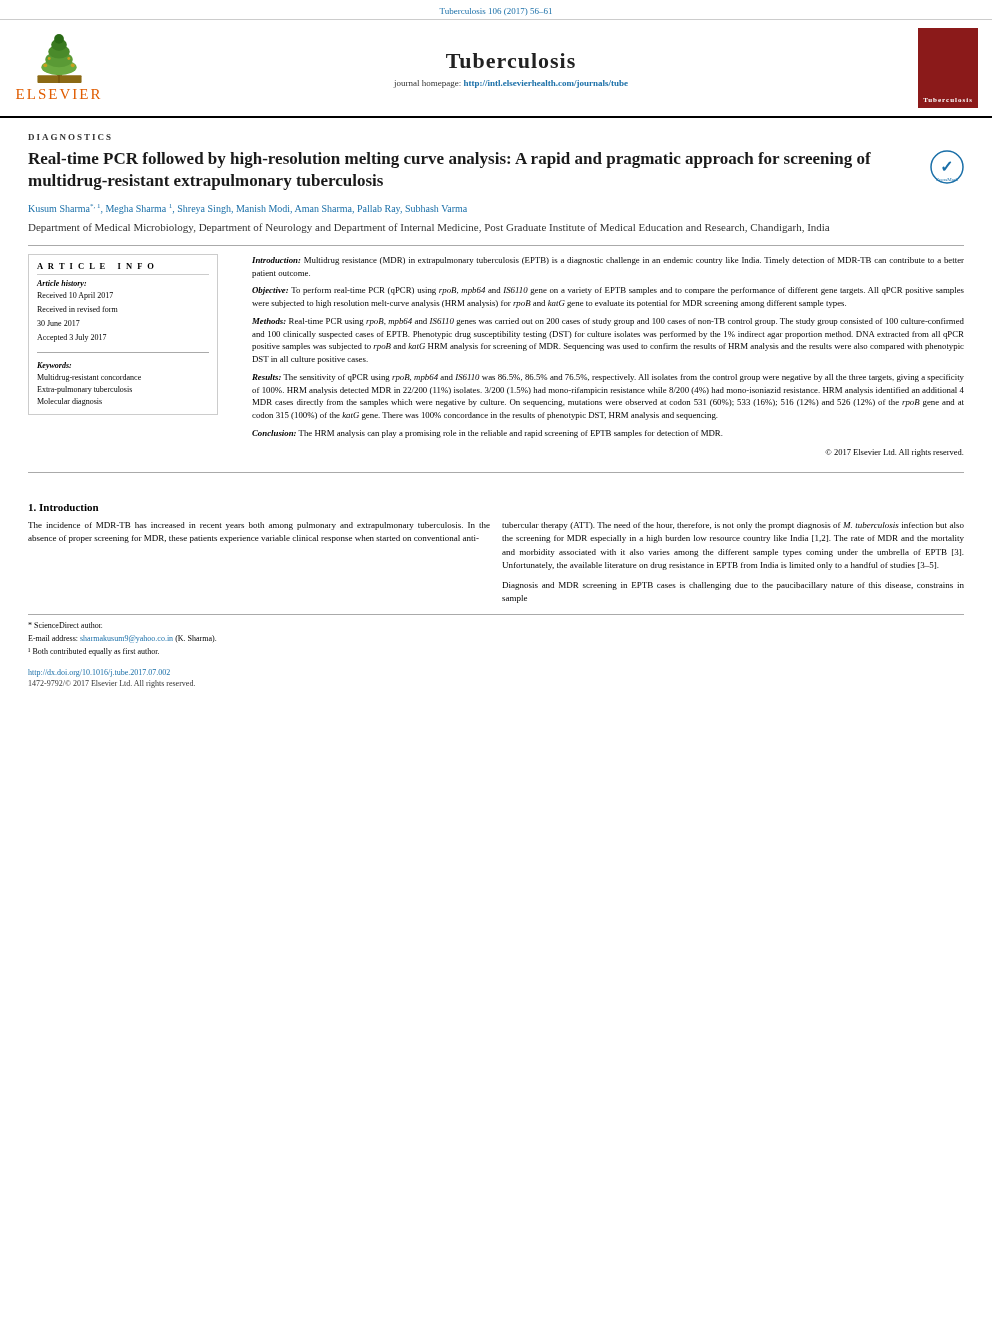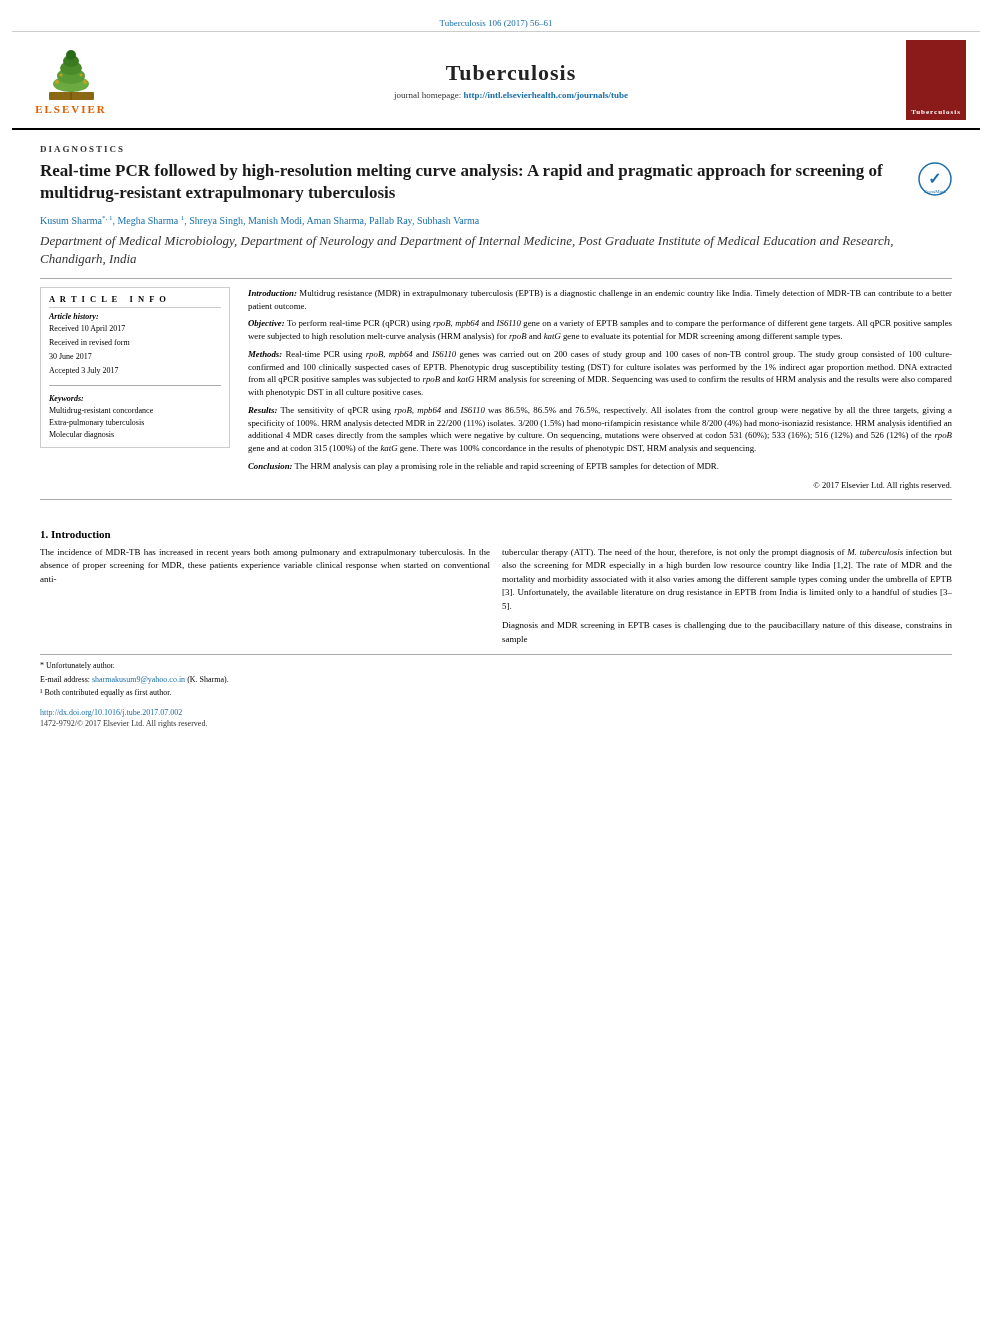--- a/index.html
+++ b/index.html
@@ -8,21 +8,21 @@
       font-size: 10px;
       background: #fff;
       color: #000;
       width: 992px;
       min-height: 1323px;
     }
     .page {
       width: 992px;
       min-height: 1323px;
       background: #fff;
-      padding: 12px;
+      padding: 0;
     }
     
     .top-bar {
       text-align: center;
       padding: 6px 0 3px;
       font-size: 9px;
       color: #1a6fa8;
       border-bottom: 1px solid #ccc;
     }
     .journal-header {
@@ -38,23 +38,23 @@
       display: flex;
       flex-direction: column;
       align-items: center;
       justify-content: flex-end;
     }
     .elsevier-tree {
       width: 65px;
       height: 52px;
     }
     .elsevier-text {
-      font-size: 11px;
+      font-size: 15px;
       color: #e05c00;
-      font-weight: bold;
+      font-weight: normal;
       letter-spacing: 2px;
       margin-top: 2px;
     }
     .journal-center {
       text-align: center;
       flex: 1;
     }
     .contents-line {
       font-size: 9px;
       color: #333;
@@ -128,35 +128,34 @@
       margin-top: 2px;
       flex-shrink: 0;
     }
     .authors {
       font-size: 10px;
       color: #1a6fa8;
       margin-bottom: 4px;
       line-height: 1.5;
     }
     .affiliation {
-      font-size: 13px;
-      font-style: italic;
+      font-size: 11px;
       color: #333;
       margin-bottom: 10px;
       line-height: 1.4;
     }
     .divider {
       border: none;
       border-top: 1px solid #aaa;
       margin: 8px 0;
     }
     .two-col {
       display: flex;
-      gap: 18px;
-      margin-bottom: 8px;
+      gap: 34px;
+      margin-bottom: 14px;
     }
     .left-col {
       width: 190px;
       flex-shrink: 0;
     }
     .right-col {
       flex: 1;
     }
     .article-info-box {
       border: 1px solid #ccc;
@@ -402,21 +401,21 @@
         <p>The incidence of MDR-TB has increased in recent years both among pulmonary and extrapulmonary tuberculosis. In the absence of proper screening for MDR, <span>these</span> patients experience variable clinical response when started on conventional anti-</p>
       </div>
       <div class="intro-right">
         <p>tubercular therapy (ATT). The need of the hour, therefore, is not only the prompt diagnosis of <em>M. tuberculosis</em> infection but also the screening for MDR especially in a high burden low resource country like India [1,2]. The rate of MDR and the mortality and morbidity associated with it also varies among the different sample types coming under the umbrella of EPTB [3]. Unfortunately, the available literature on drug resistance in EPTB from India is limited only to a handful of studies [3–5].</p>
         <p style="margin-top:6px;">Diagnosis and MDR screening in EPTB cases is challenging due to the paucibacillary nature of this disease, constrains in sample</p>
       </div>
     </div>
 
     <div class="footnote-block">
       <div class="footnote-line">
-        <span>* Unfortunately author.</span>
+        <span>* ScienceDirect author.</span>
       </div>
       <div class="footnote-line">
         <span>E-mail address:</span>
         <a style="color:#1a6fa8;font-size:8px;">sharmakusum9@yahoo.co.in</a>
         <span>(K. Sharma).</span>
       </div>
       <div class="footnote-line">¹ Both contributed equally as first author.</div>
     </div>
 
     <div class="footer-doi">

